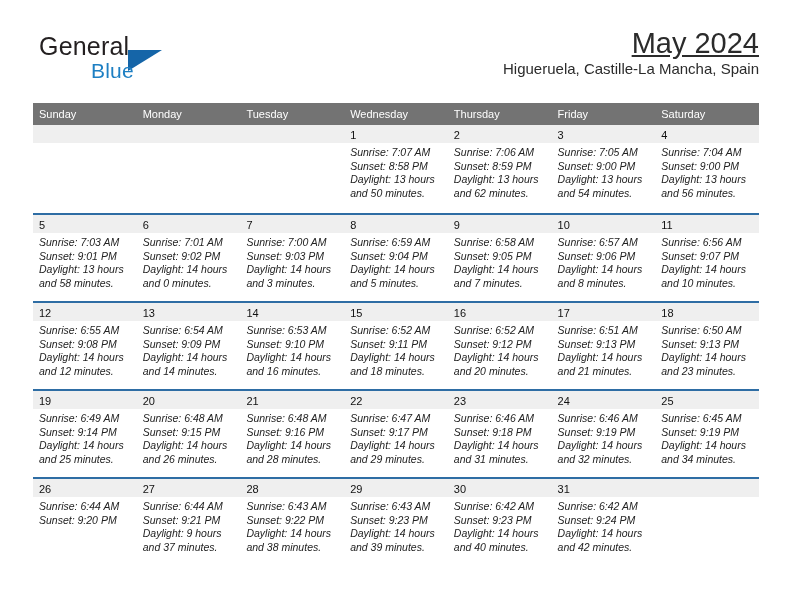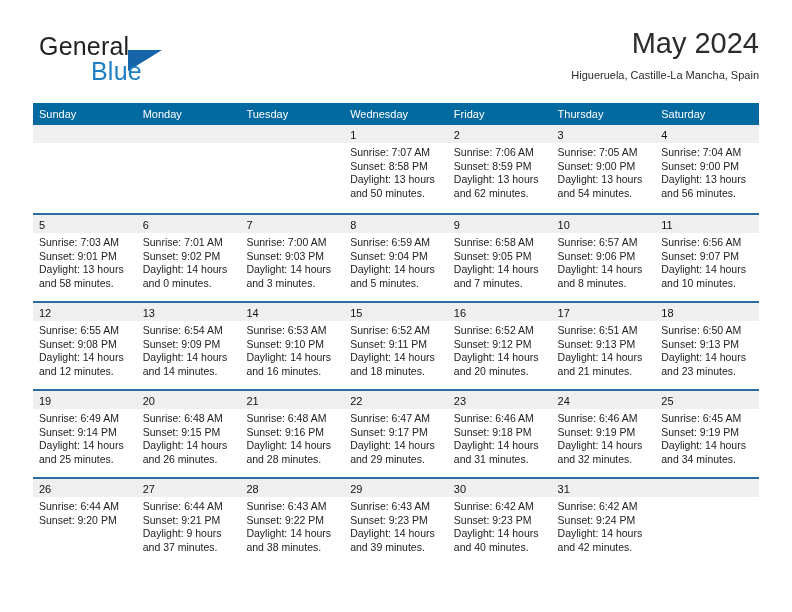--- a/index.html
+++ b/index.html
@@ -45,21 +45,21 @@
     font-size: 25px;
     color: #231f20;
     letter-spacing: 0.2px;
     line-height: 28px;
     font-family: "Liberation Sans", sans-serif;
   }
   .brand-blue {
     position: absolute;
     left: 58px;
     top: 25px;
-    font-size: 25px;
+    font-size: 21px;
     color: #1d7fc3;
     letter-spacing: 0.2px;
     line-height: 28px;
     font-family: "Liberation Sans", sans-serif;
   }
   .brand-triangle {
     position: absolute;
     left: 95px;
     top: 18px;
     width: 0;
@@ -72,41 +72,41 @@
     position: absolute;
     right: 0;
     top: 0;
     text-align: right;
   }
   .month-title {
     font-size: 29px;
     color: #2b2b2b;
     line-height: 34px;
     white-space: nowrap;
+    text-decoration: underline;
   }
   .location-title {
-    margin-top: 6px;
-    font-size: 11px;
+    font-size: 15px;
     color: #2b2b2b;
     line-height: 18px;
     white-space: nowrap;
   }
 
   
   .calendar {
     position: absolute;
     left: 33px;
     top: 103px;
     width: 726px;
   }
 
   .weekdays {
     display: grid;
     grid-template-columns: repeat(7, 1fr);
-    background: #0369a1;
+    background: #737373;
     height: 22px;
   }
   .weekday {
     color: #ffffff;
     font-size: 11px;
     line-height: 22px;
     padding-left: 6px;
     box-sizing: border-box;
     white-space: nowrap;
     overflow: hidden;
@@ -136,20 +136,21 @@
     box-sizing: border-box;
   }
   .daynum {
     font-size: 11px;
     line-height: 18px;
     color: #111111;
   }
   .dayinfo {
     padding: 3px 7px 0 6px;
     box-sizing: border-box;
+    font-style: italic;
   }
   .dayinfo div {
     font-size: 10.5px;
     line-height: 13.6px;
     color: #222222;
     white-space: nowrap;
   }
   .dayinfo .daylight {
     white-space: normal;
   }
@@ -177,22 +178,22 @@
 
   </div>
 
   <div class="calendar">
 
     <div class="weekdays">
       <div class="weekday">Sunday</div>
       <div class="weekday">Monday</div>
       <div class="weekday">Tuesday</div>
       <div class="weekday">Wednesday</div>
+      <div class="weekday">Thursday</div>
       <div class="weekday">Friday</div>
-      <div class="weekday">Thursday</div>
       <div class="weekday">Saturday</div>
     </div>
 
     <div id="weeks-container">
         <div class="week">
           <div class="daycell empty">
             <div class="daynum-band"><span class="daynum"></span></div>
           </div>
           <div class="daycell empty">
             <div class="daynum-band"><span class="daynum"></span></div>

